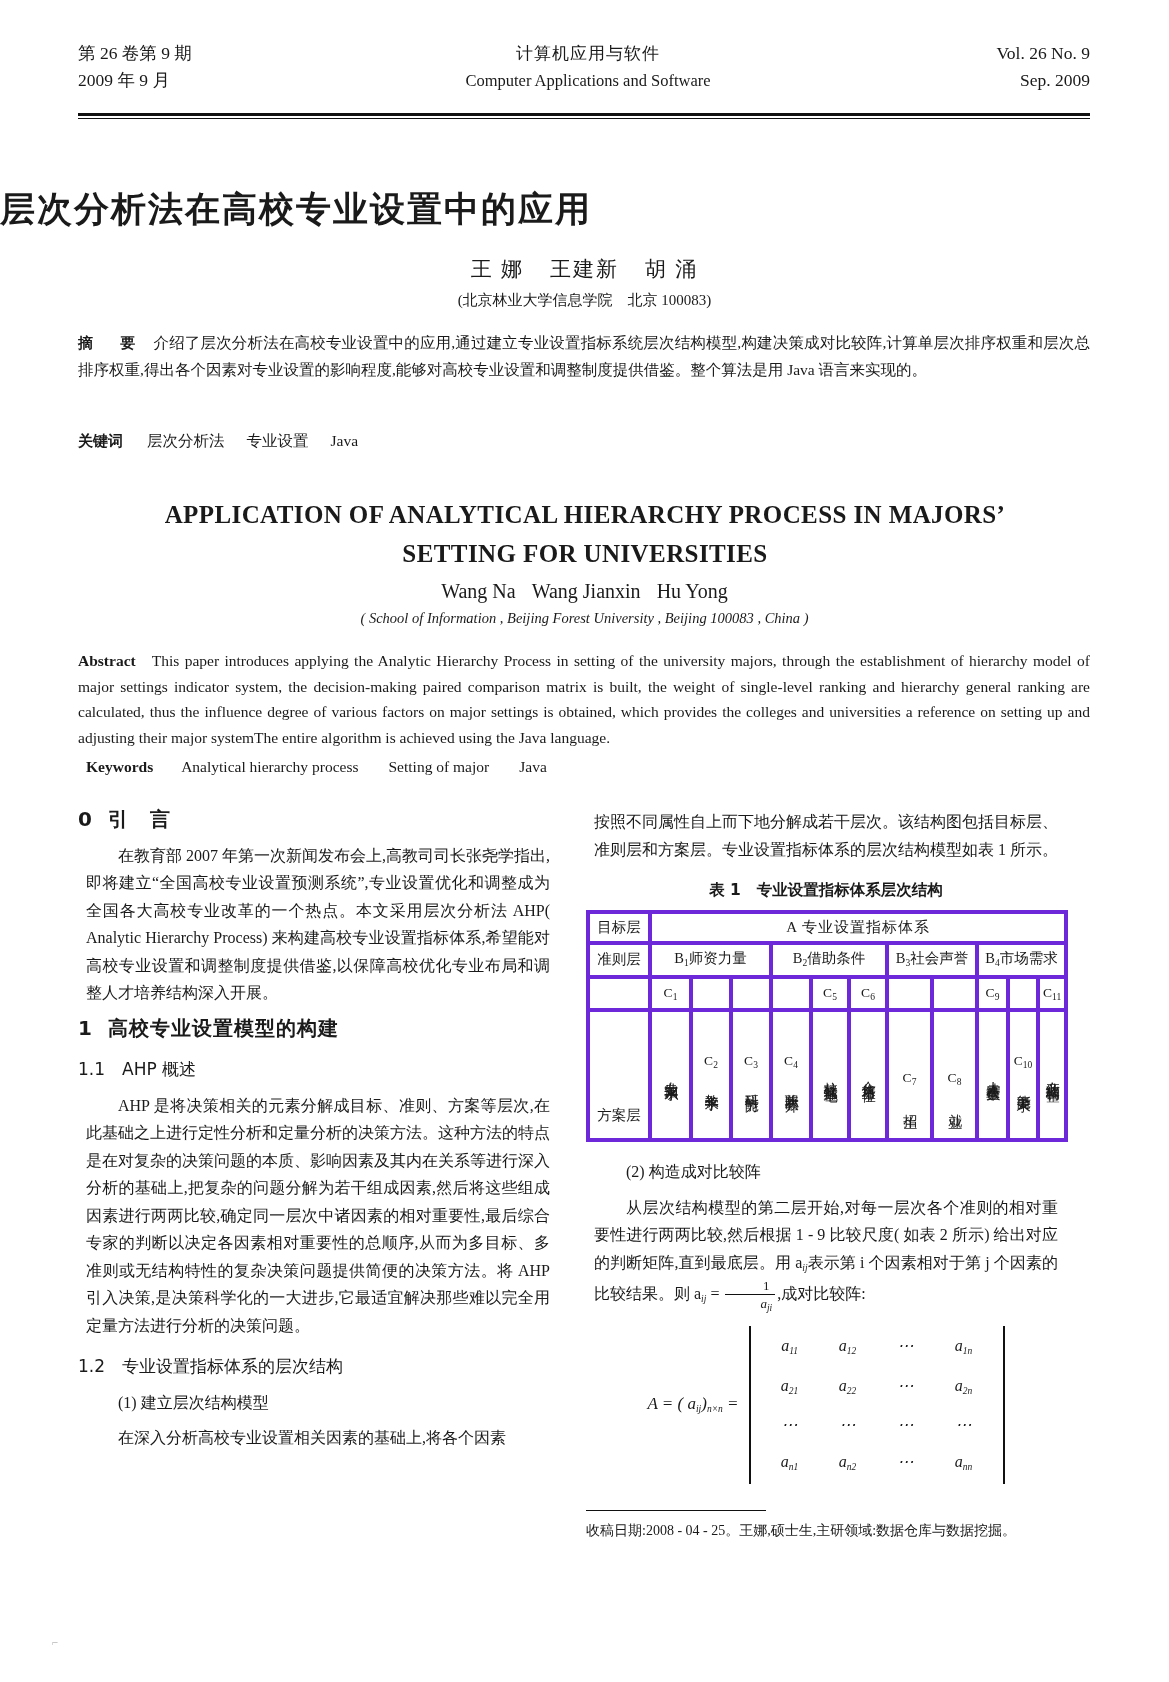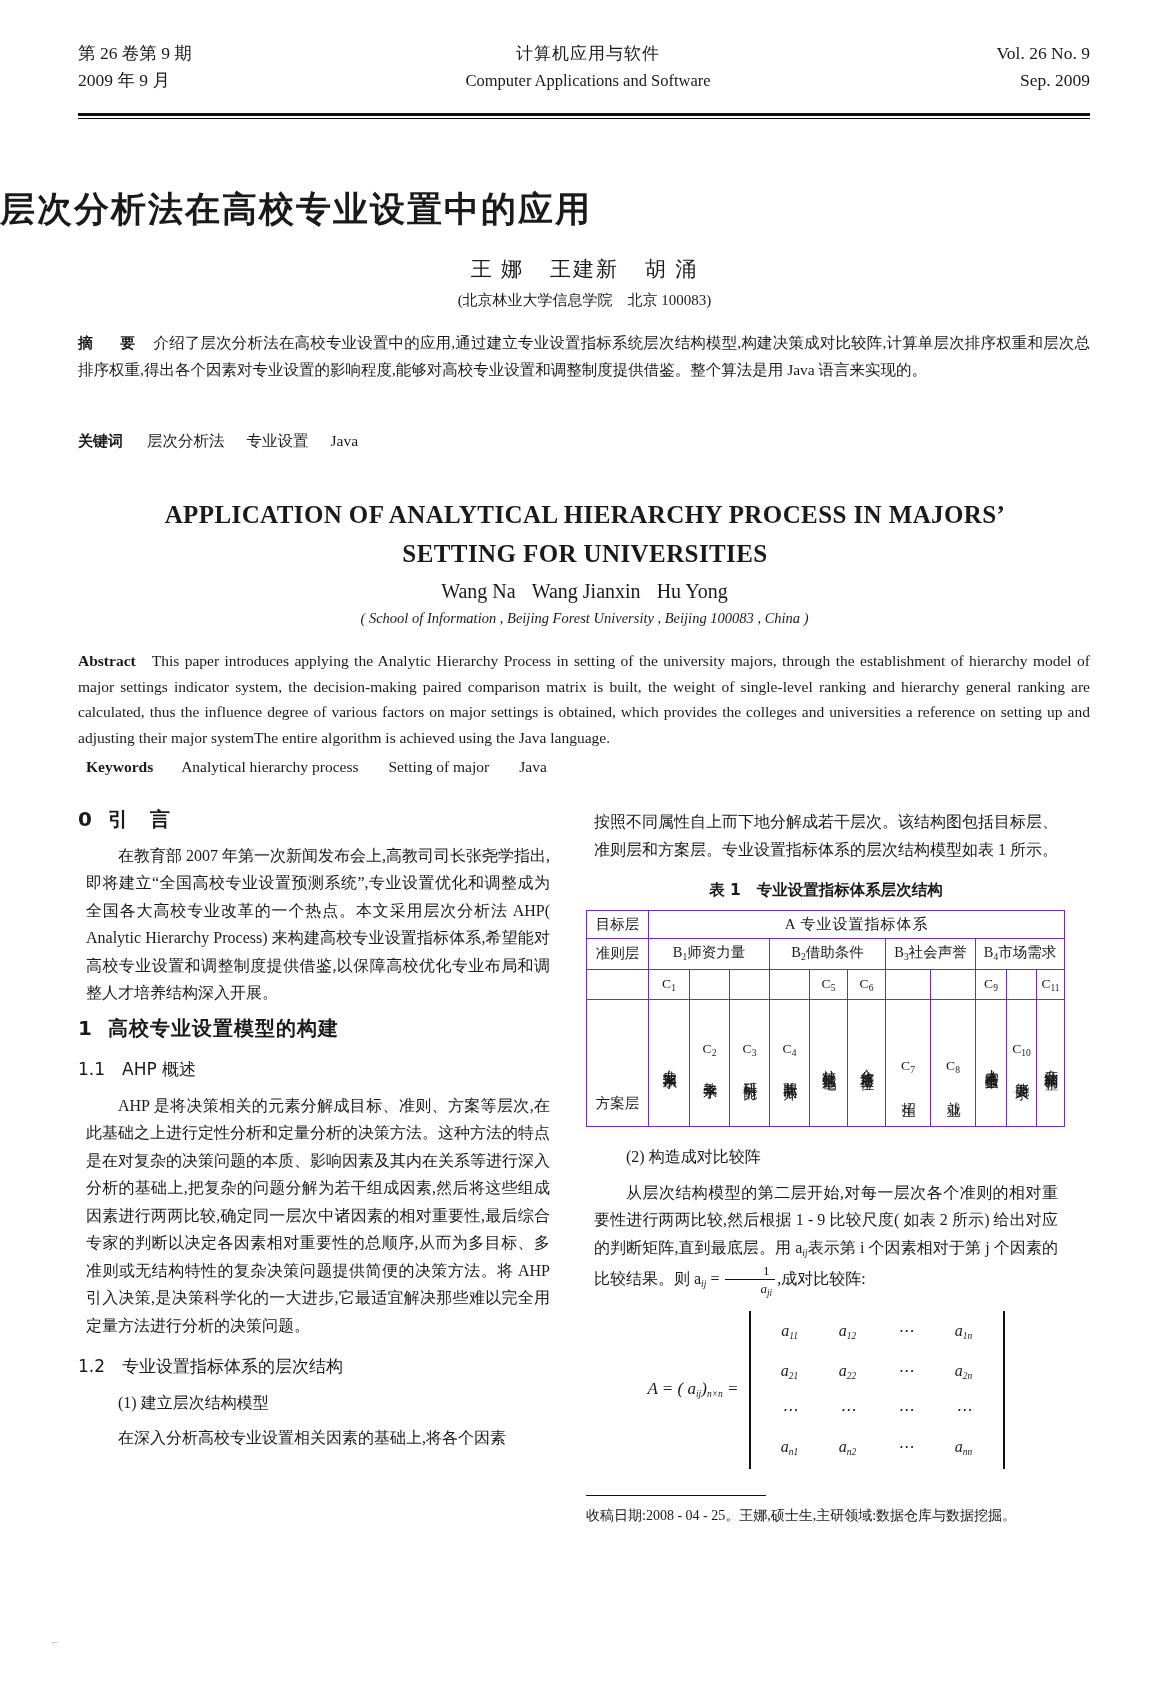--- a/index.html
+++ b/index.html
@@ -71,21 +71,21 @@
   .h-sec .num { display:inline-block; min-width:30px; }
   .h-sub { font-size:17px; font-weight:normal; font-family:"DejaVu Sans", sans-serif; margin:14px 0 4px 0; }
   .h-sub .num { display:inline-block; min-width:44px; }
   p.para { margin:8px; text-indent:2em; }
   p.para.noind { text-indent:0; }
 
   
   .tbl-cap { text-align:center; font-weight:bold; font-size:15.5px; font-family:"DejaVu Sans", sans-serif; margin:14px 0 5px 0; }
   .tbl-cap .n { margin-right:16px; }
   table.t1 { border-collapse:collapse; width:478px; table-layout:fixed; }
-  table.t1 td { border:1px solid #6d28d9; text-align:center; font-size:14px; padding:0; vertical-align:middle; }
+  table.t1 td { border:4px solid #6d28d9; text-align:center; font-size:14px; padding:0; vertical-align:middle; }
   .t1 .lyr { font-size:14.5px; width:62px; }
   .t1 .goal { font-size:15px; height:26px; letter-spacing:1px; }
   .t1 .crit { font-size:14.5px; height:26px; }
   .t1 .clab { font-size:13.5px; height:22px; }
   .t1 .vbox { height:126px; }
   .vtext { writing-mode:vertical-rl; text-orientation:upright; display:inline-block;
            line-height:1.18; font-size:14px; letter-spacing:1.5px; }
   .ctop { display:block; font-size:13.5px; line-height:18px; }
   sub { font-size:9.5px; vertical-align:baseline; position:relative; top:3px; }
 

